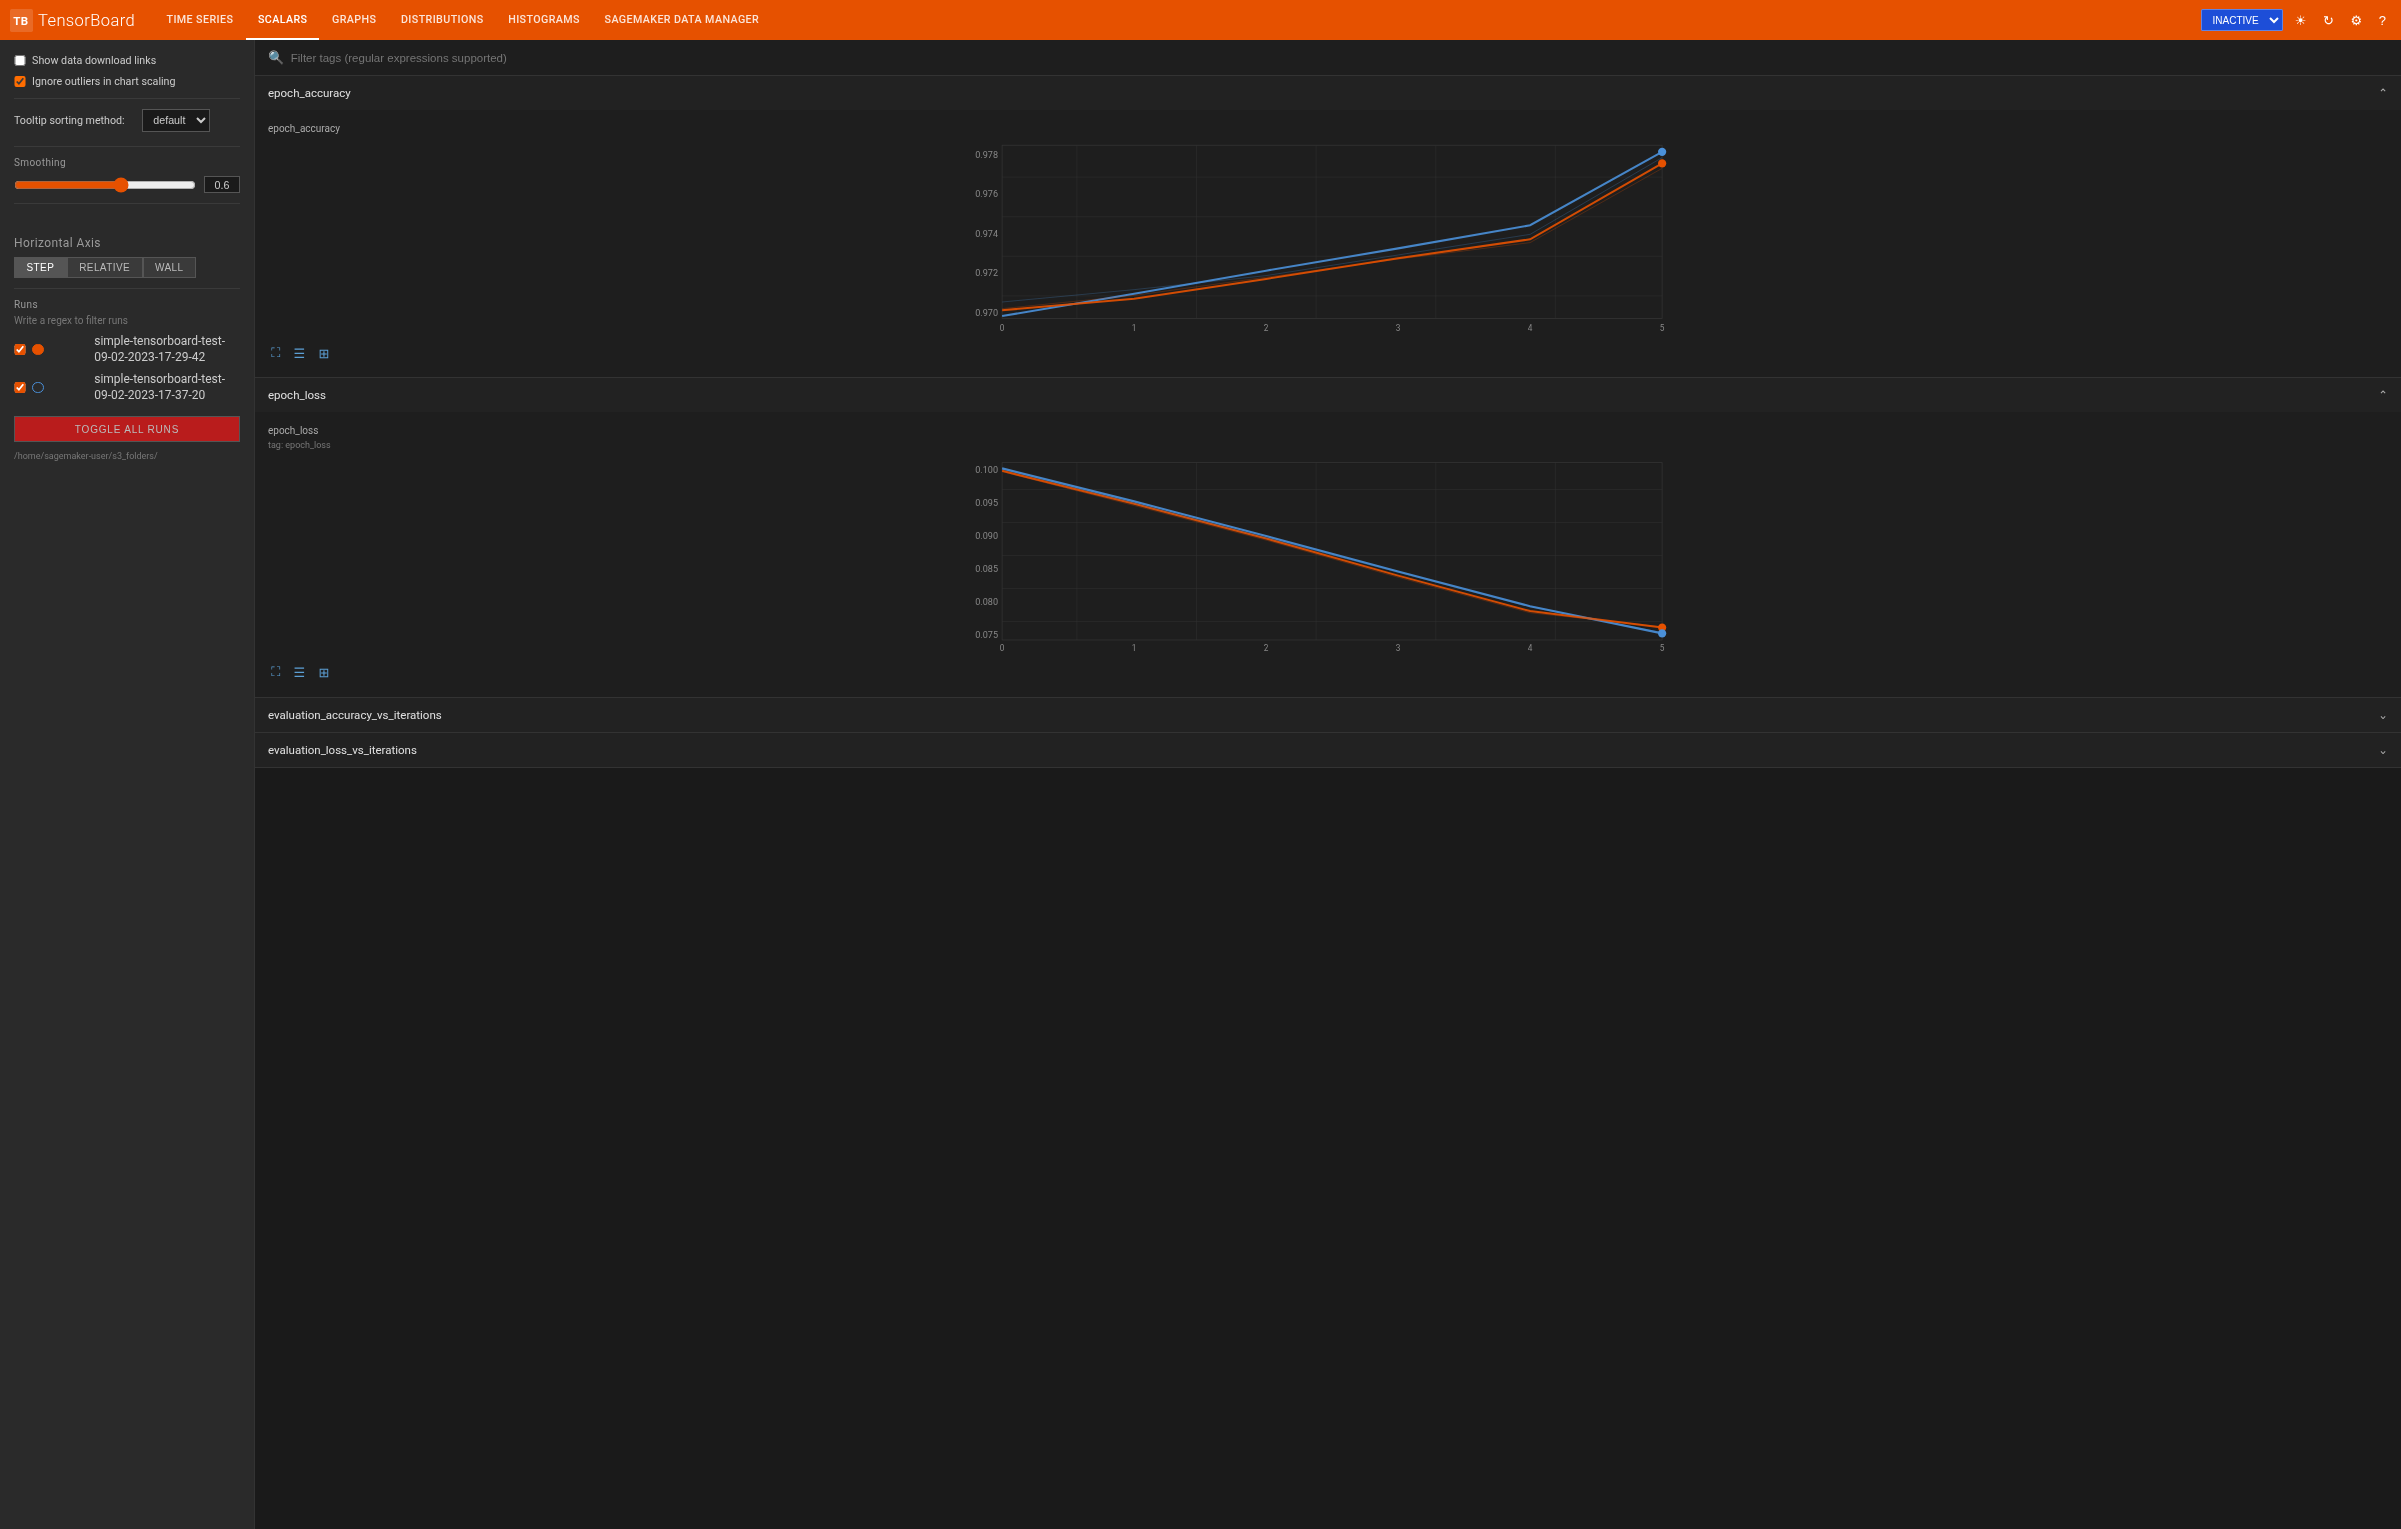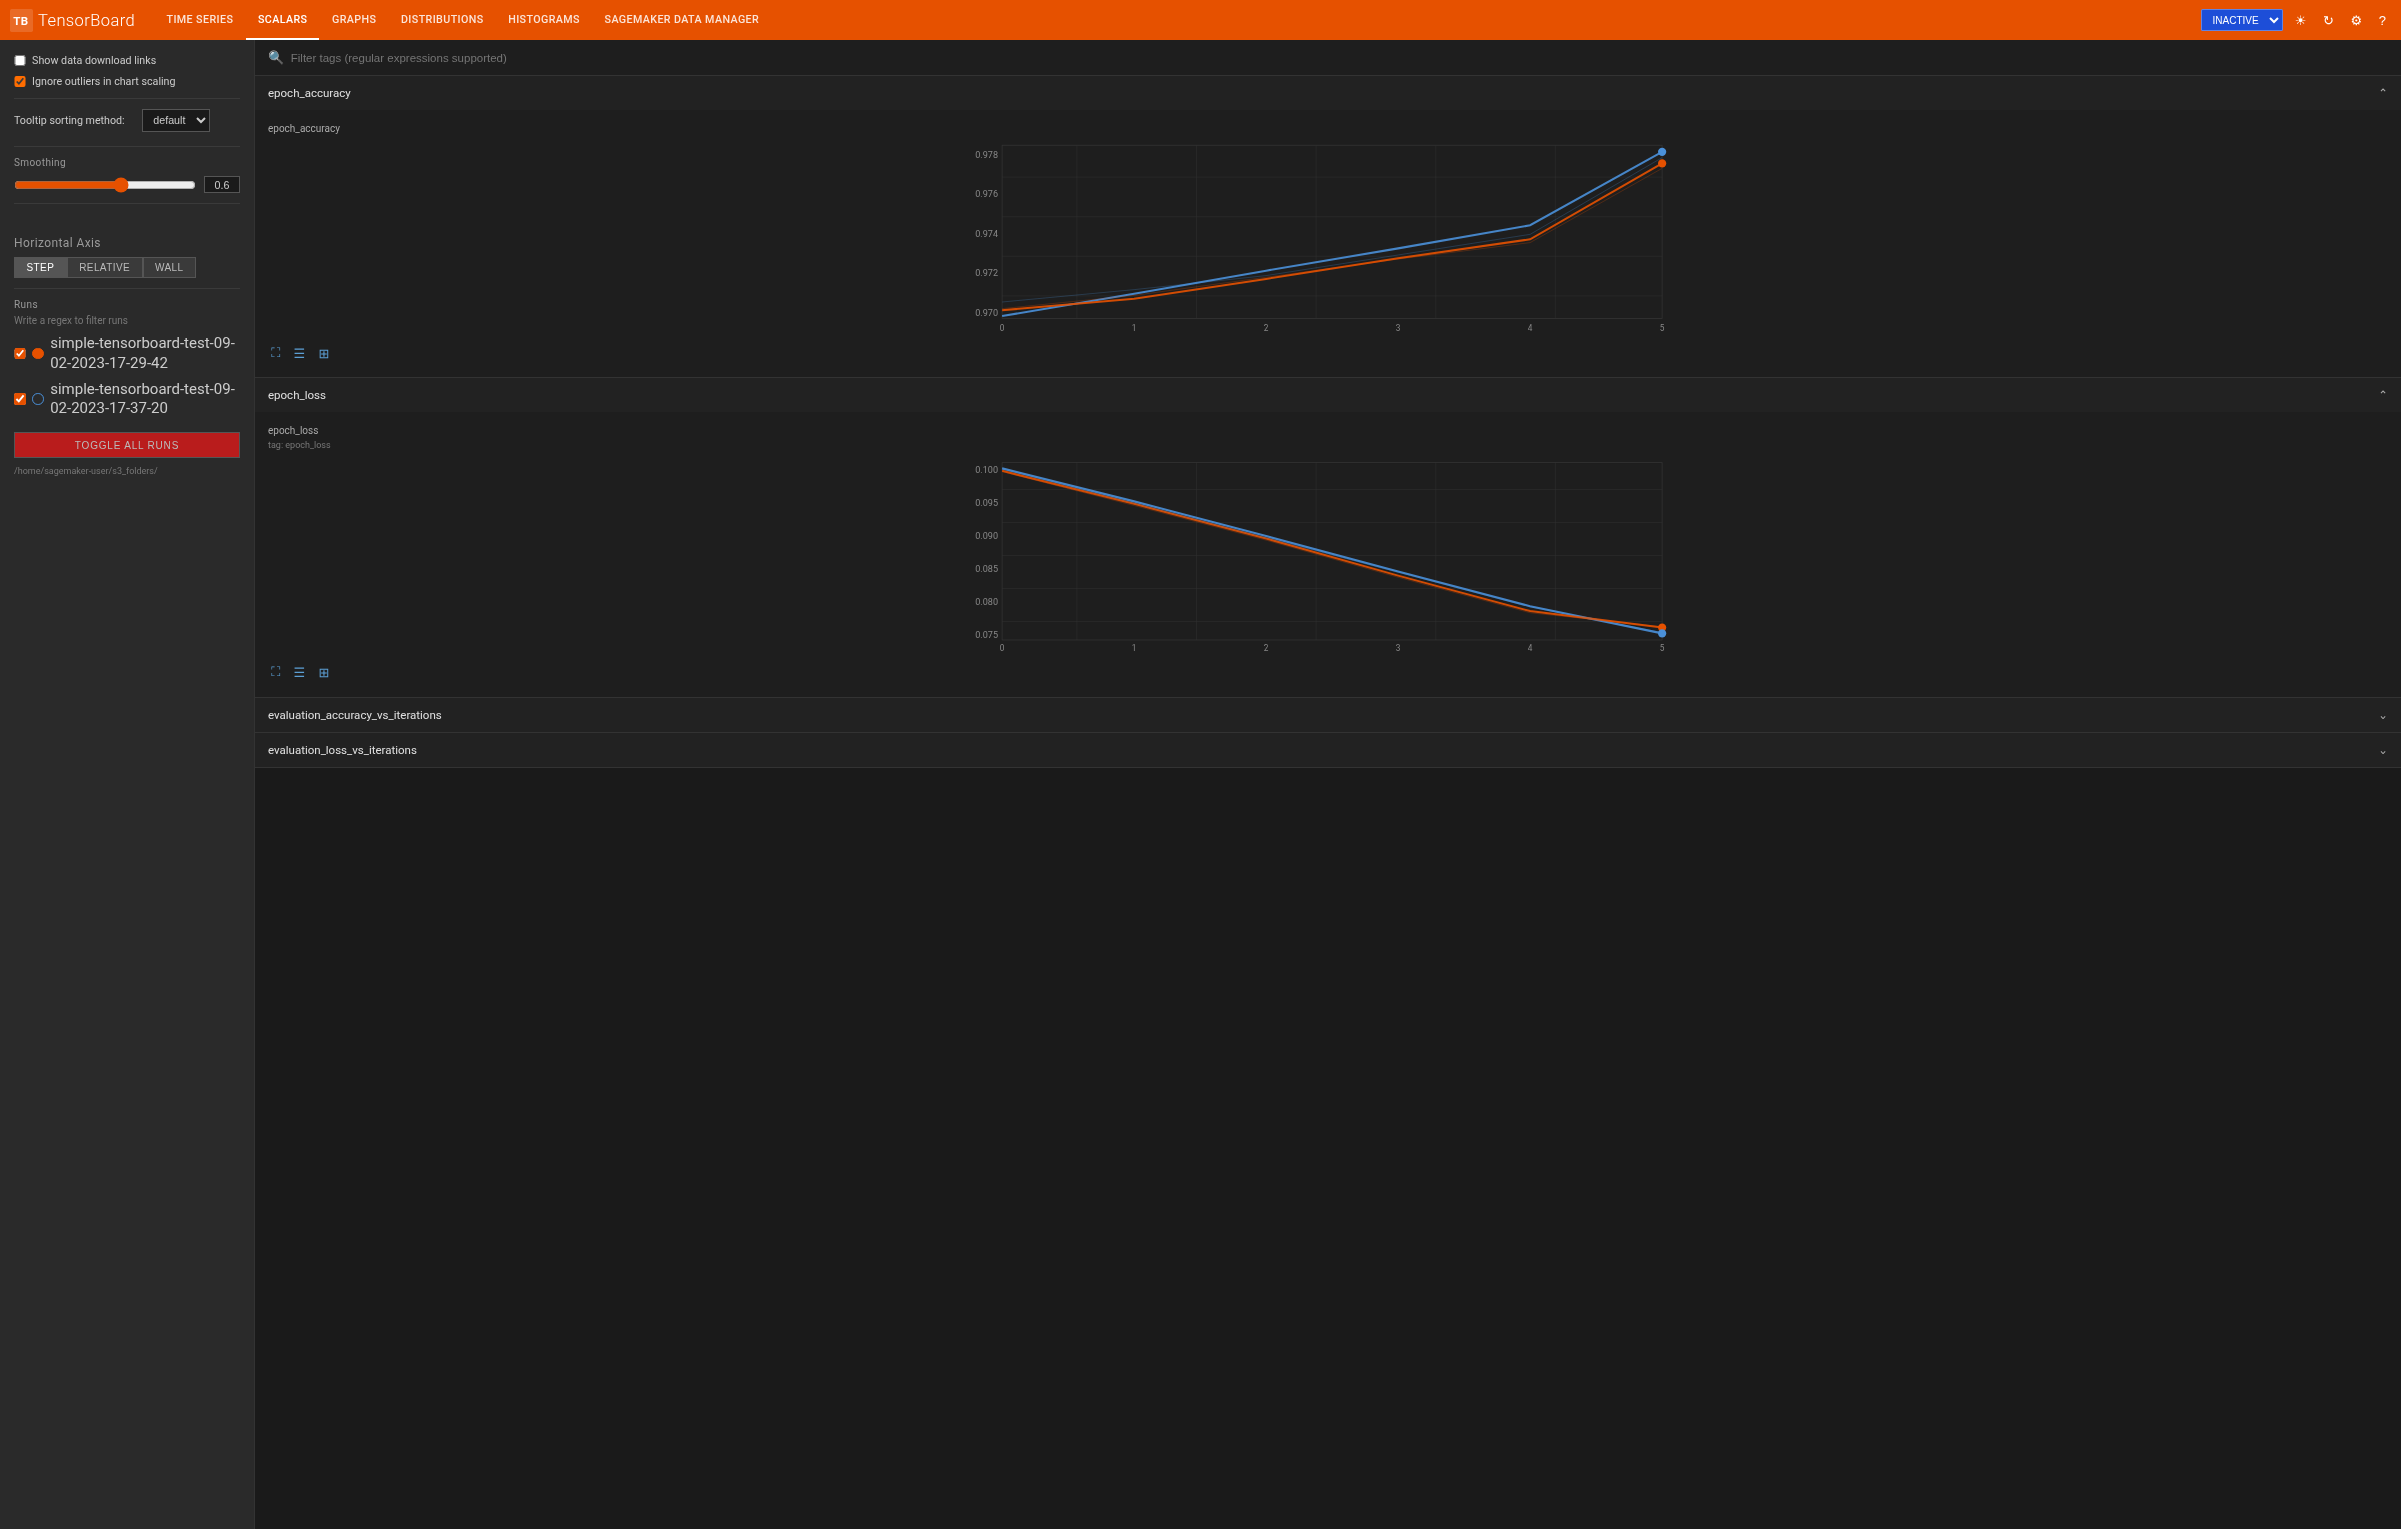--- a/index.html
+++ b/index.html
@@ -34,21 +34,21 @@
     .smooth-value { background: #1a1a1a; border: 0.8px solid #555; color: #ccc; width: 36px; padding: 1.6px 3.3px; font-size: 10.7px; text-align: center; }
     .horiz-label { font-size: 12px; color: #999; margin-bottom: 6.6px; letter-spacing: 0.4px; margin-top: 32px; }
     .axis-btns { display: flex; gap: 0; margin-bottom: 10px; }
     .axis-btn { background: #3a3a3a; border: 0.8px solid #555; color: #bbb; padding: 4.1px 11.5px; font-size: 10px; cursor: pointer; letter-spacing: 0.4px; }
     .axis-btn.active { background: #555; color: white; }
     .runs-label { font-size: 10px; color: #999; margin-bottom: 5px; letter-spacing: 0.4px; }
     .filter-runs { font-size: 10px; color: #777; margin-bottom: 8.2px; }
     .run-item { display: flex; align-items: center; gap: 6.6px; margin-bottom: 6.6px; cursor: pointer; }
     .run-checkbox { width: 11.5px; height: 11.5px; accent-color: #e65100; cursor: pointer; }
     .run-color-dot { width: 11.5px; height: 11.5px; border-radius: 50%; border: 1.6px solid; flex-shrink: 0; }
-    .run-name { font-size: 15px; color: #ccc; line-height: 1.3; }
+    .run-name { font-size: 12px; color: #ccc; line-height: 1.3; margin-left: 44px; }
     .toggle-all-btn { width: 100%; background: #b91c1c; border: 0.8px solid #555; color: #bbb; padding: 6.6px; font-size: 10px; letter-spacing: 0.8px; cursor: pointer; margin-top: 6.6px; margin-bottom: 8.2px; }
     .folder-path { font-size: 9px; color: #777; word-break: break-all; }
 
     
     .content { flex: 1; overflow-y: auto; background: #1a1a1a; padding: 0; }
 
     
     .filter-bar { display: flex; align-items: center; border-bottom: 0.8px solid #333; padding: 10px 13px; background: #1e1e1e; }
     .filter-icon { color: #999; margin-right: 6.6px; font-size: 13px; }
     .filter-input { background: none; border: none; color: #ccc; font-size: 11.5px; flex: 1; outline: none; }

